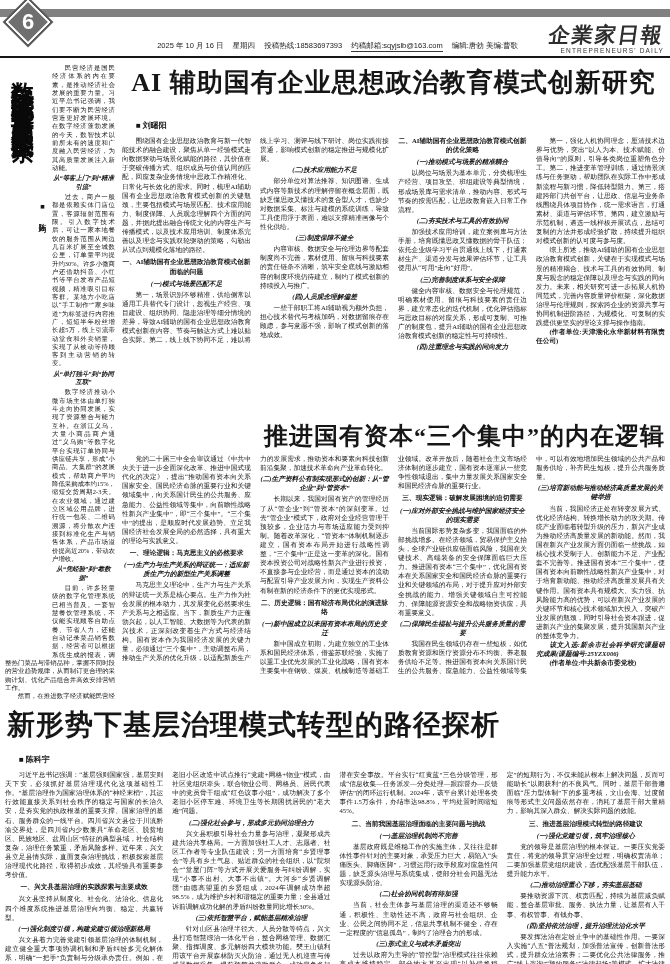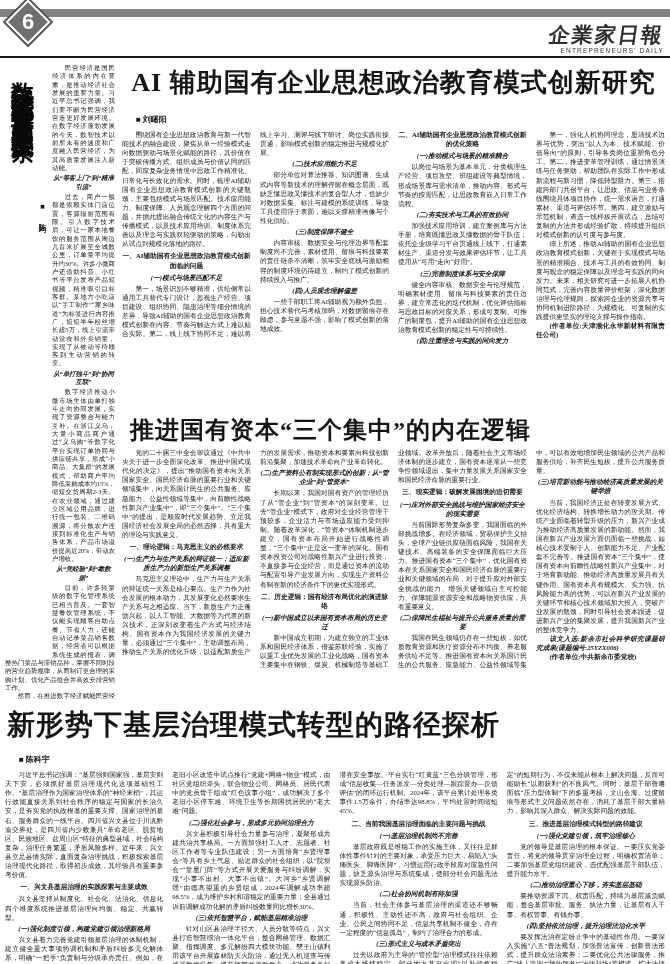--- a/index.html
+++ b/index.html
@@ -26,22 +26,22 @@
   main{padding:2px 5px 0 5px;}
   .row-top{display:flex;}
   .strip{width:110px;height:636px;overflow:hidden;position:relative;padding-top:4px;flex:none;}
   .float-col{float:left;width:47px;height:588px;display:flex;}
   .v-title{writing-mode:vertical-rl;font-size:23px;font-weight:900;line-height:1.12;
            letter-spacing:3px;margin:0;width:30px;color:#0a0a0a;}
   .v-author{writing-mode:vertical-rl;font-size:7.5px;font-weight:bold;margin-top:138px;margin-left:2px;letter-spacing:2px;}
   .strip-body{font-size:6.4px;line-height:1.3;text-align:justify;}
   .right-stack{flex:1;min-width:0;padding-left:7px;}
   
-  .art-title-ai{font-size:26px;font-weight:900;text-align:center;letter-spacing:1px;margin:5px 0 14px 0;}
-  .art-title-cap{font-size:24px;font-weight:900;letter-spacing:1px;margin:10px 0 2px 8px;}
+  .art-title-ai{font-size:26px;font-weight:900;text-align:center;letter-spacing:1px;margin:5px 0 20px 0;}
+  .art-title-cap{font-size:24px;font-weight:900;letter-spacing:1px;margin:10px 0 2px 8px;text-align:right;}
   .art-title-grass{font-size:28px;font-weight:900;letter-spacing:1px;margin:6px 0 10px 2px;}
   .byline{font-size:8px;font-weight:bold;margin:4px 0 5px 14px;}
   .cols{column-gap:9px;text-align:justify;font-size:6.7px;line-height:1.36;overflow:hidden;}
   .cols-ai{column-count:4;height:274px;}
   .cols-cap{column-count:4;height:234px;}
   .cols-grass{column-count:4;height:200px;margin-top:2px;}
   .cols p,.strip-body p{margin:0;text-indent:2em;}
   .t-h1{font-weight:bold !important;text-align:center;text-indent:0 !important;margin:3px 0 !important;}
   .t-h2{text-align:center;text-indent:0 !important;font-style:italic;font-weight:600;margin:2px 0 !important;}
   .t-sig{font-weight:bold;}
@@ -51,20 +51,27 @@
 </style>
 </head>
 <body>
 
 <div class="page">
 
   <header class="hd">
     <div class="hd-bar"></div>
     <div class="badge">
       <span>6</span>
+    </div>
+    <div class="dateline">
+      <span>2025 年 10 月 16 日</span>
+      <span>星期四</span>
+      <span>投稿热线:18583697393</span>
+      <span class="email">约稿邮箱:sqyjslb@163.com</span>
+      <span>编辑:唐勃  美编:曹歌</span>
     </div>
     <div class="brand">
       <div class="brand-cn">企業家日報</div>
       <div class="brand-en">ENTREPRENEURS' DAILY</div>
     </div>
   </header>
 
   <main>
     <section class="row-top">
 

